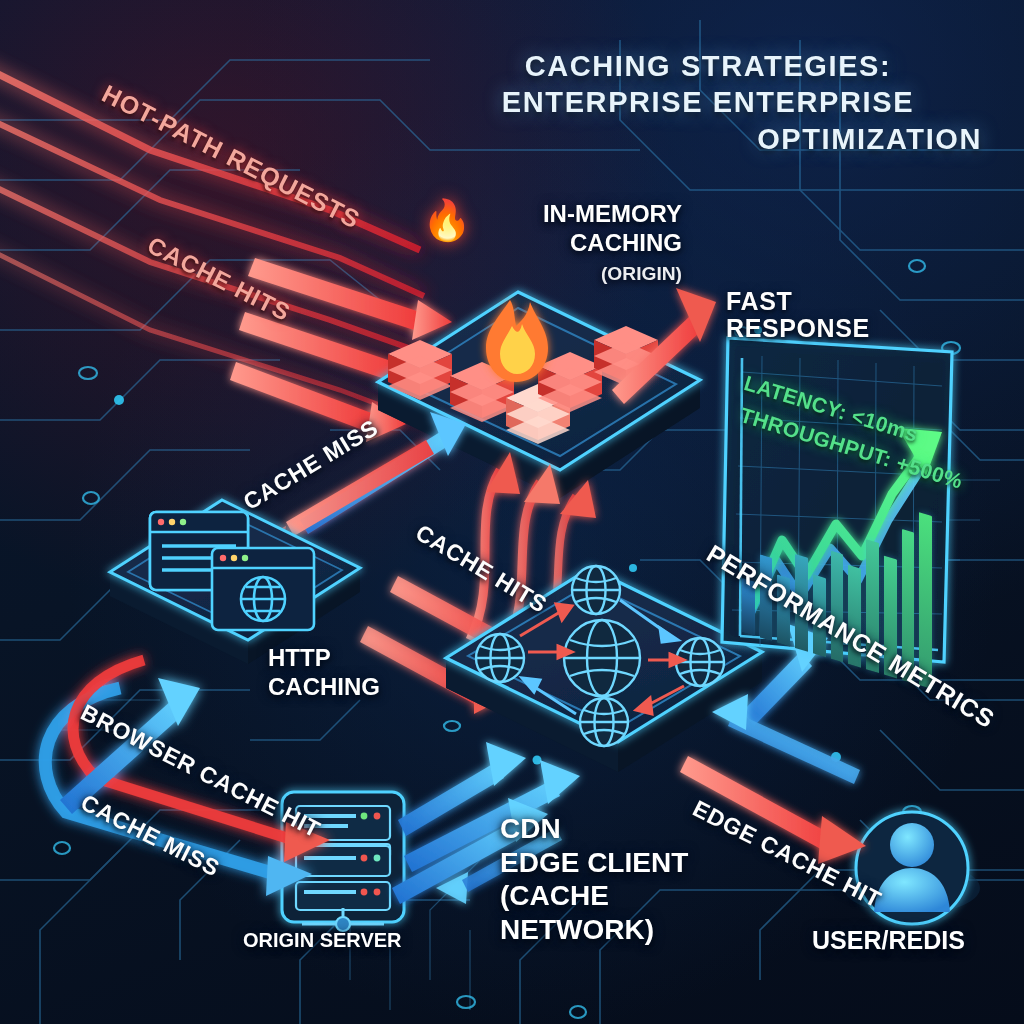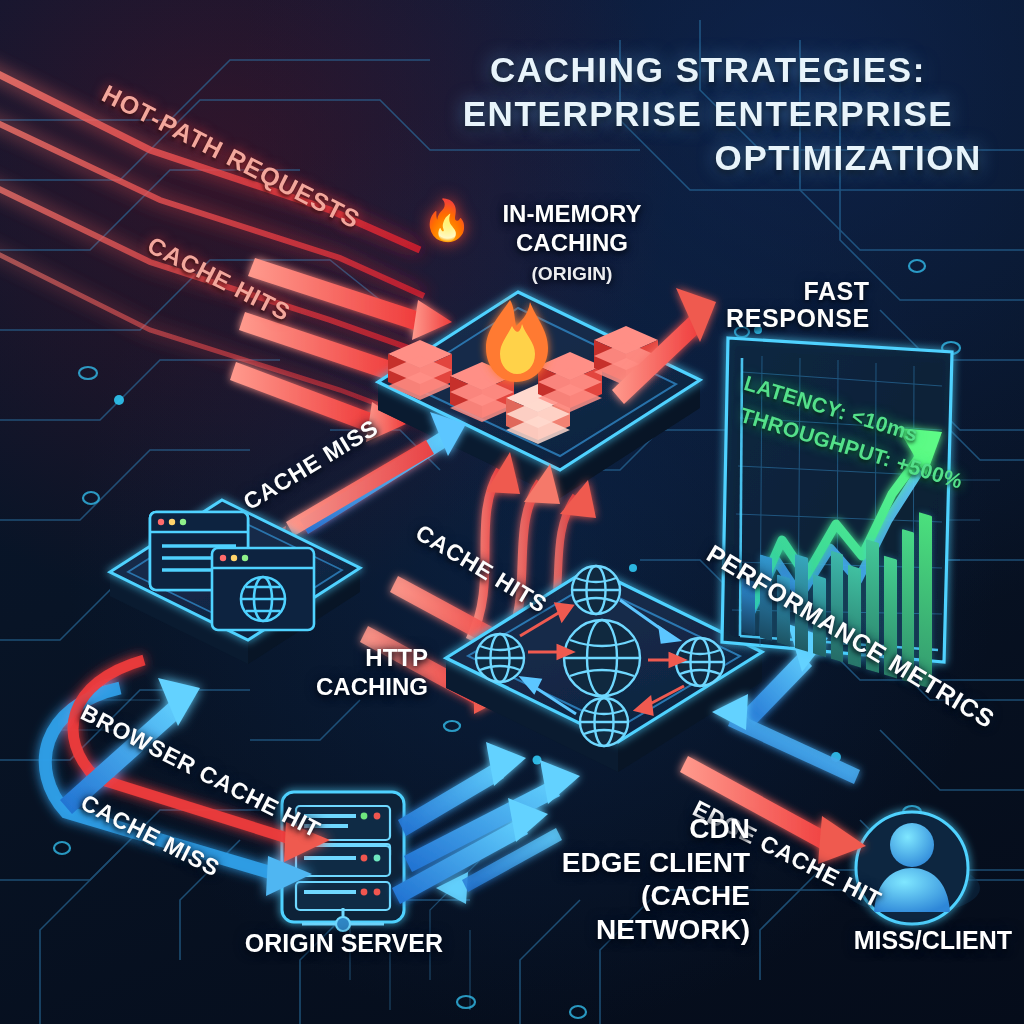--- a/index.html
+++ b/index.html
@@ -14,31 +14,31 @@
       linear-gradient(160deg,#0a1730 0%,#081426 45%,#050c1a 100%);
     color:#fff;
   }
   .layer{position:absolute;inset:0;}
   svg.layer{width:1024px;height:1024px;}
 
   
   .lbl{position:absolute;white-space:pre;line-height:1.08;font-weight:bold;}
   .title{
     position:absolute;right:36px;top:48px;width:560px;text-align:center;
-    font-size:35px;font-weight:bold;letter-spacing:1.6px;line-height:1.25;
+    font-size:29px;font-weight:bold;letter-spacing:1.6px;line-height:1.25;
     color:#e8f4fb;text-shadow:0 0 18px rgba(110,190,255,.55),0 3px 6px rgba(0,0,0,.85);
   }
   .title .l2{display:block;}
   .title .l3{display:block;text-align:right;padding-right:6px;}
 
   .red-lbl{color:#f3a79c;text-shadow:0 0 12px rgba(255,70,70,.75),0 2px 4px rgba(0,0,0,.9);}
   .wht-lbl{color:#fdfdfd;text-shadow:0 0 10px rgba(10,30,60,.95),0 2px 5px rgba(0,0,0,.95);}
   .grn-lbl{color:#54e08a;text-shadow:0 0 12px rgba(40,220,120,.7),0 2px 4px rgba(0,0,0,.9);}
 
-  .node-cap{position:absolute;text-align:right;font-weight:bold;color:#fff;
+  .node-cap{position:absolute;text-align:left;font-weight:bold;color:#fff;
     text-shadow:0 0 12px rgba(0,20,50,.95),0 2px 6px rgba(0,0,0,.95);line-height:1.2;}
   .sub{font-size:.80em;opacity:.92;}
   .flame-glyph{position:absolute;font-size:40px;line-height:1;
     color:#f7554a;text-shadow:0 0 16px rgba(255,70,50,.85);}
 
   
   #metrics-bars{position:absolute;left:742px;top:452px;width:190px;height:180px;
      display:flex;align-items:flex-end;gap:5px;
      transform:matrix(1,0.30,0,1,0,0);transform-origin:left bottom;}
   .bar{flex:1;border-radius:1px 1px 0 0;box-shadow:0 0 7px rgba(60,200,255,.35);}
@@ -483,53 +483,53 @@
   <div class="title">
     <span>CACHING STRATEGIES:</span>
     <span class="l2">ENTERPRISE ENTERPRISE</span>
     <span class="l3">OPTIMIZATION</span>
   </div>
 
   <div class="lbl red-lbl" style="left:110px;top:80px;font-size:25px;letter-spacing:1px;transform:rotate(27deg);transform-origin:left top;">HOT-PATH REQUESTS</div>
 
   <div class="lbl red-lbl" style="left:155px;top:232px;font-size:24px;letter-spacing:1px;transform:rotate(27deg);transform-origin:left top;">CACHE HITS</div>
 
-  <div class="lbl wht-lbl" style="left:726px;top:278px;font-size:25px;letter-spacing:.6px;text-align:right;">FAST<br>RESPONSE</div>
+  <div class="lbl wht-lbl" style="left:726px;top:288px;font-size:25px;letter-spacing:.6px;">FAST<br>RESPONSE</div>
 
   <div class="lbl wht-lbl" style="left:252px;top:490px;font-size:23px;letter-spacing:.8px;transform:rotate(-31deg);transform-origin:left bottom;">CACHE MISS</div>
 
   <div class="lbl wht-lbl" style="left:424px;top:520px;font-size:23px;letter-spacing:.8px;transform:rotate(31deg);transform-origin:left top;">CACHE HITS</div>
 
   <div class="lbl wht-lbl" style="left:716px;top:540px;font-size:25px;letter-spacing:.8px;transform:rotate(31deg);transform-origin:left top;">PERFORMANCE METRICS</div>
 
   <div class="lbl wht-lbl" style="left:88px;top:700px;font-size:23px;letter-spacing:.8px;transform:rotate(27deg);transform-origin:left top;">BROWSER CACHE HIT</div>
 
   <div class="lbl wht-lbl" style="left:88px;top:790px;font-size:23px;letter-spacing:.8px;transform:rotate(27deg);transform-origin:left top;">CACHE MISS</div>
 
   <div class="lbl wht-lbl" style="left:700px;top:796px;font-size:23px;letter-spacing:.8px;transform:rotate(27deg);transform-origin:left top;">EDGE CACHE HIT</div>
 
   <div class="lbl grn-lbl" style="left:748px;top:372px;font-size:21px;letter-spacing:.4px;transform:rotate(17deg);transform-origin:left top;">LATENCY: &lt;10ms</div>
   <div class="lbl grn-lbl" style="left:744px;top:404px;font-size:21px;letter-spacing:.4px;transform:rotate(17deg);transform-origin:left top;">THROUGHPUT: +500%</div>
 
   <div class="flame-glyph" style="left:422px;top:200px;">🔥</div>
 
-  <div class="node-cap" style="left:462px;top:200px;width:220px;font-size:24px;text-align:center;">
+  <div class="node-cap" style="left:462px;top:200px;width:220px;font-size:24px;text-align:right;">
     <span>IN-MEMORY</span><br>
     <span>CACHING</span><br>
     <span class="sub">(ORIGIN)</span>
   </div>
 
   <div class="node-cap" style="left:268px;top:644px;width:160px;font-size:24px;">
     <span>HTTP</span><br>
     <span>CACHING</span>
   </div>
 
   <div class="node-cap" style="left:500px;top:812px;width:250px;font-size:28px;">
     <span>CDN</span><br>
     <span>EDGE CLIENT</span><br>
     <span>(CACHE NETWORK)</span>
   </div>
 
-  <div class="node-cap" style="left:243px;top:928px;width:200px;font-size:25px;">ORIGIN SERVER</div>
-
-  <div class="node-cap" style="left:812px;top:925px;width:200px;font-size:25px;">MISS/CLIENT</div>
+  <div class="node-cap" style="left:243px;top:928px;width:200px;font-size:20px;">ORIGIN SERVER</div>
+
+  <div class="node-cap" style="left:812px;top:925px;width:200px;font-size:25px;">USER/REDIS</div>
 
 </div>
 
 </body></html>

